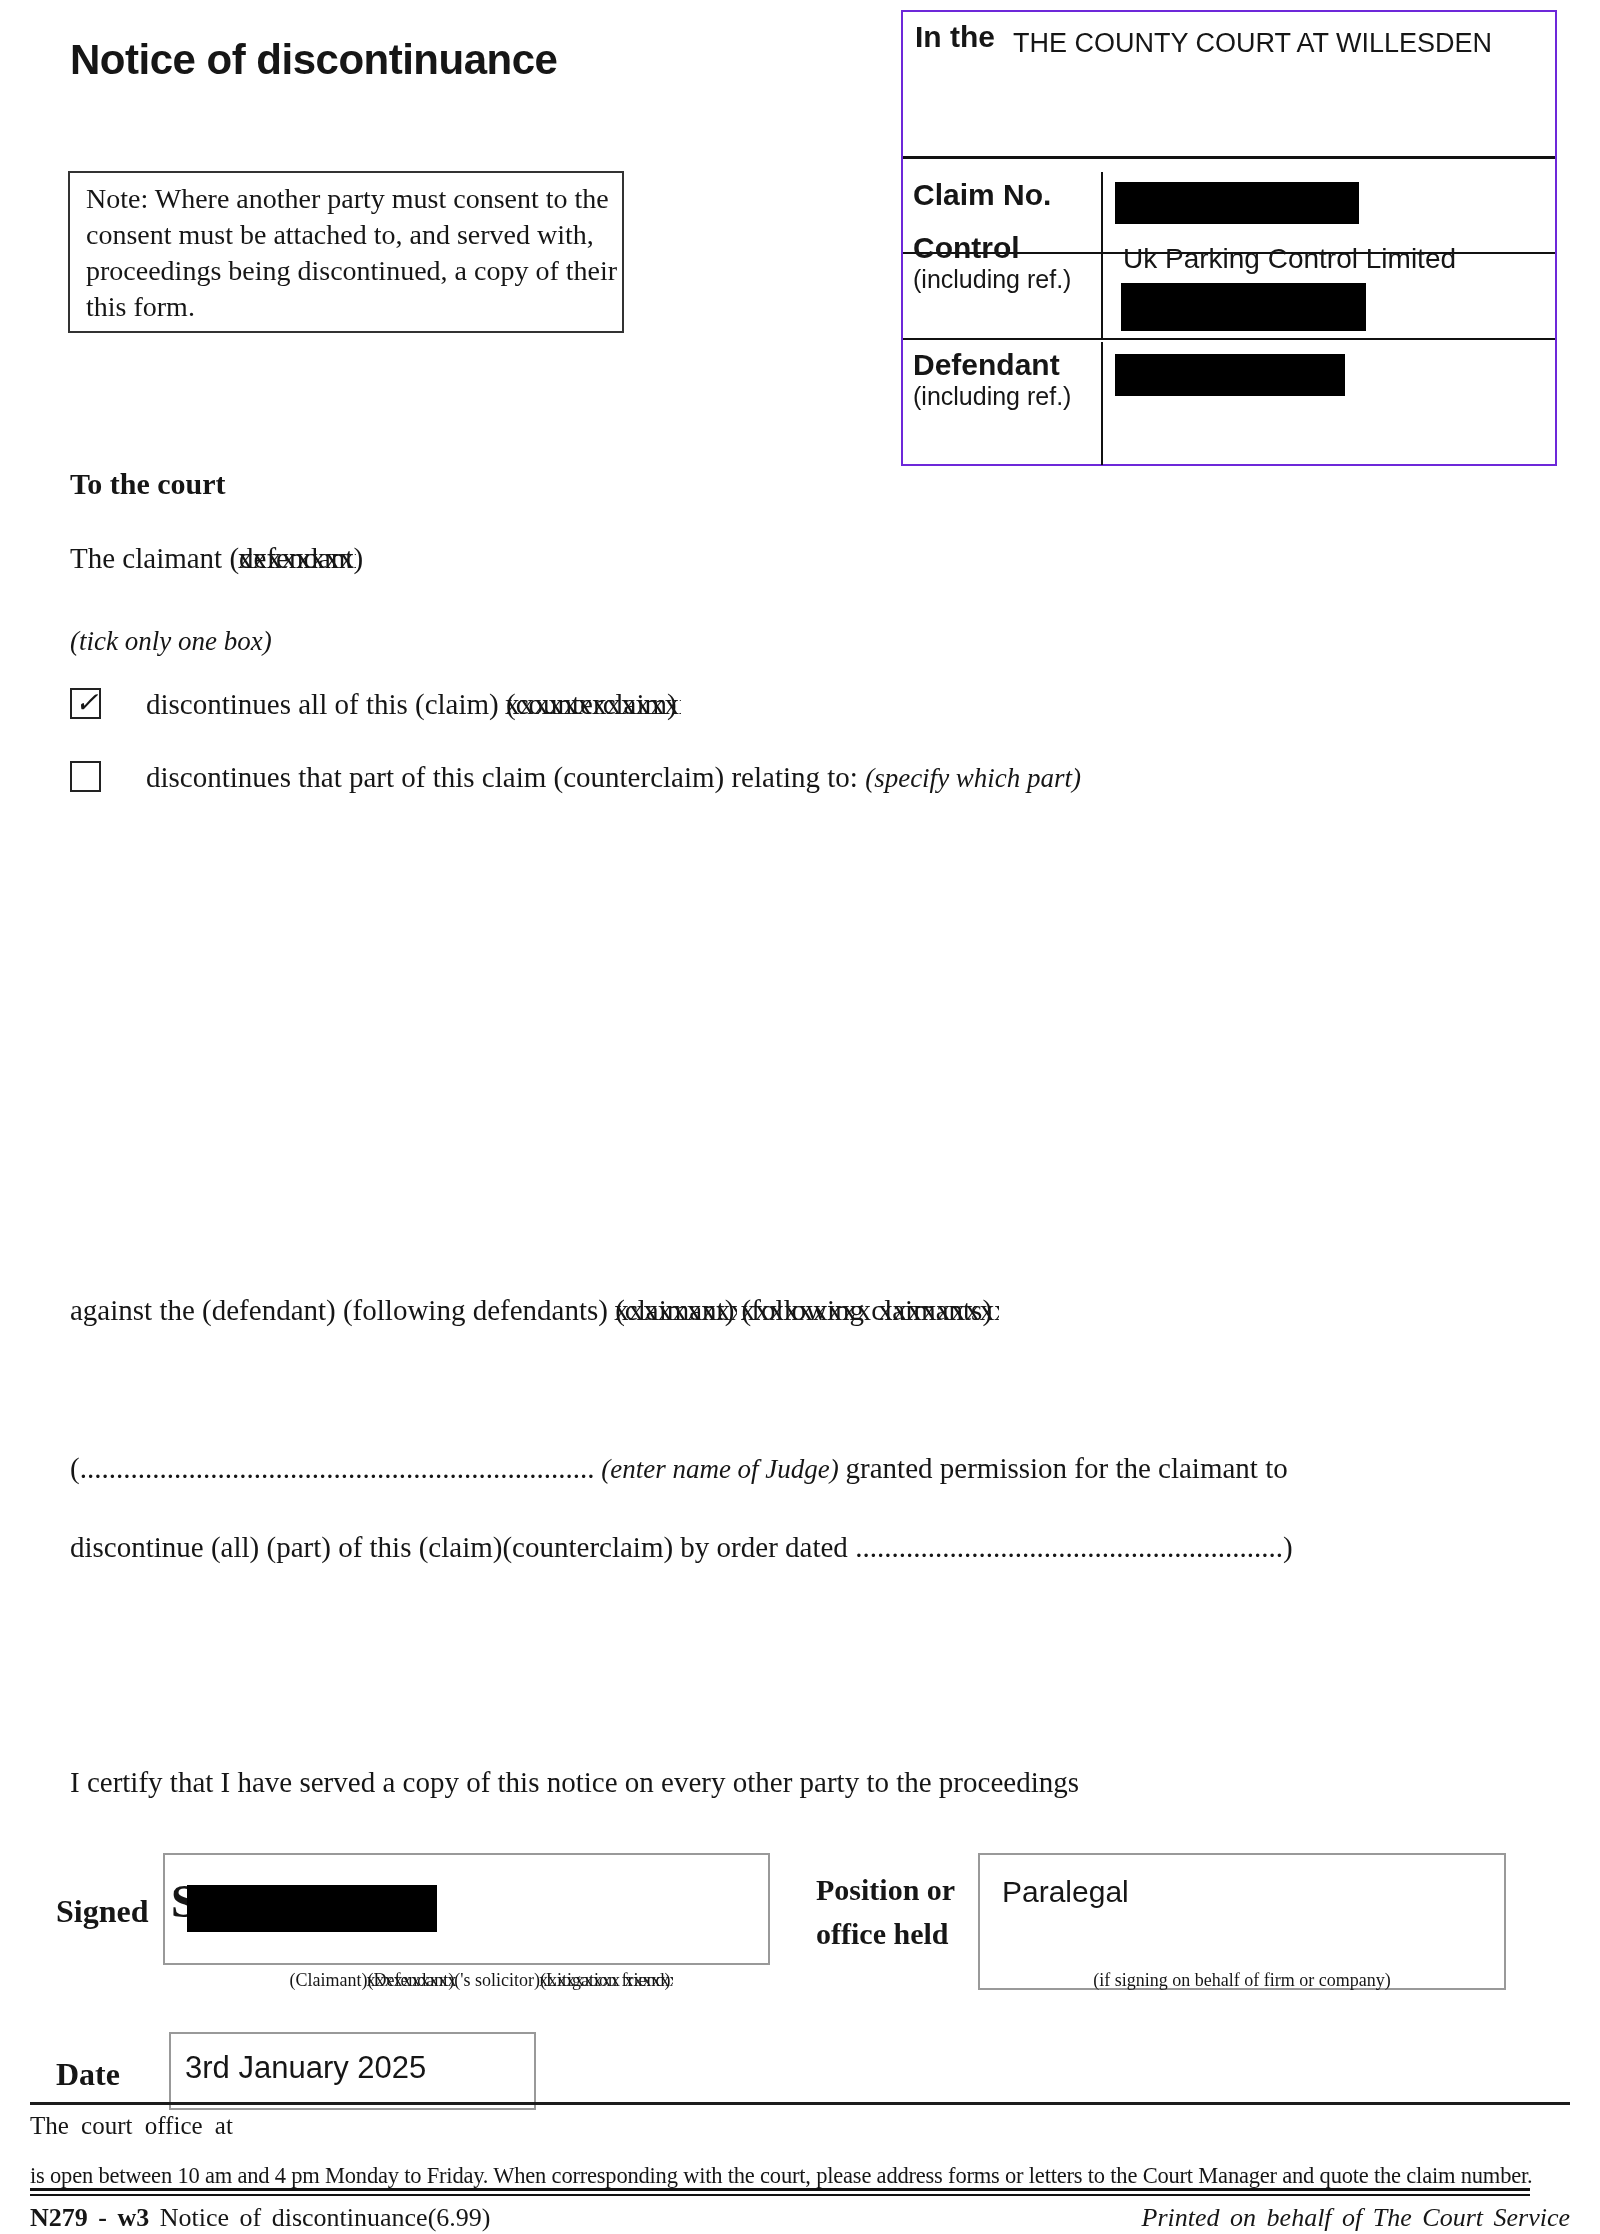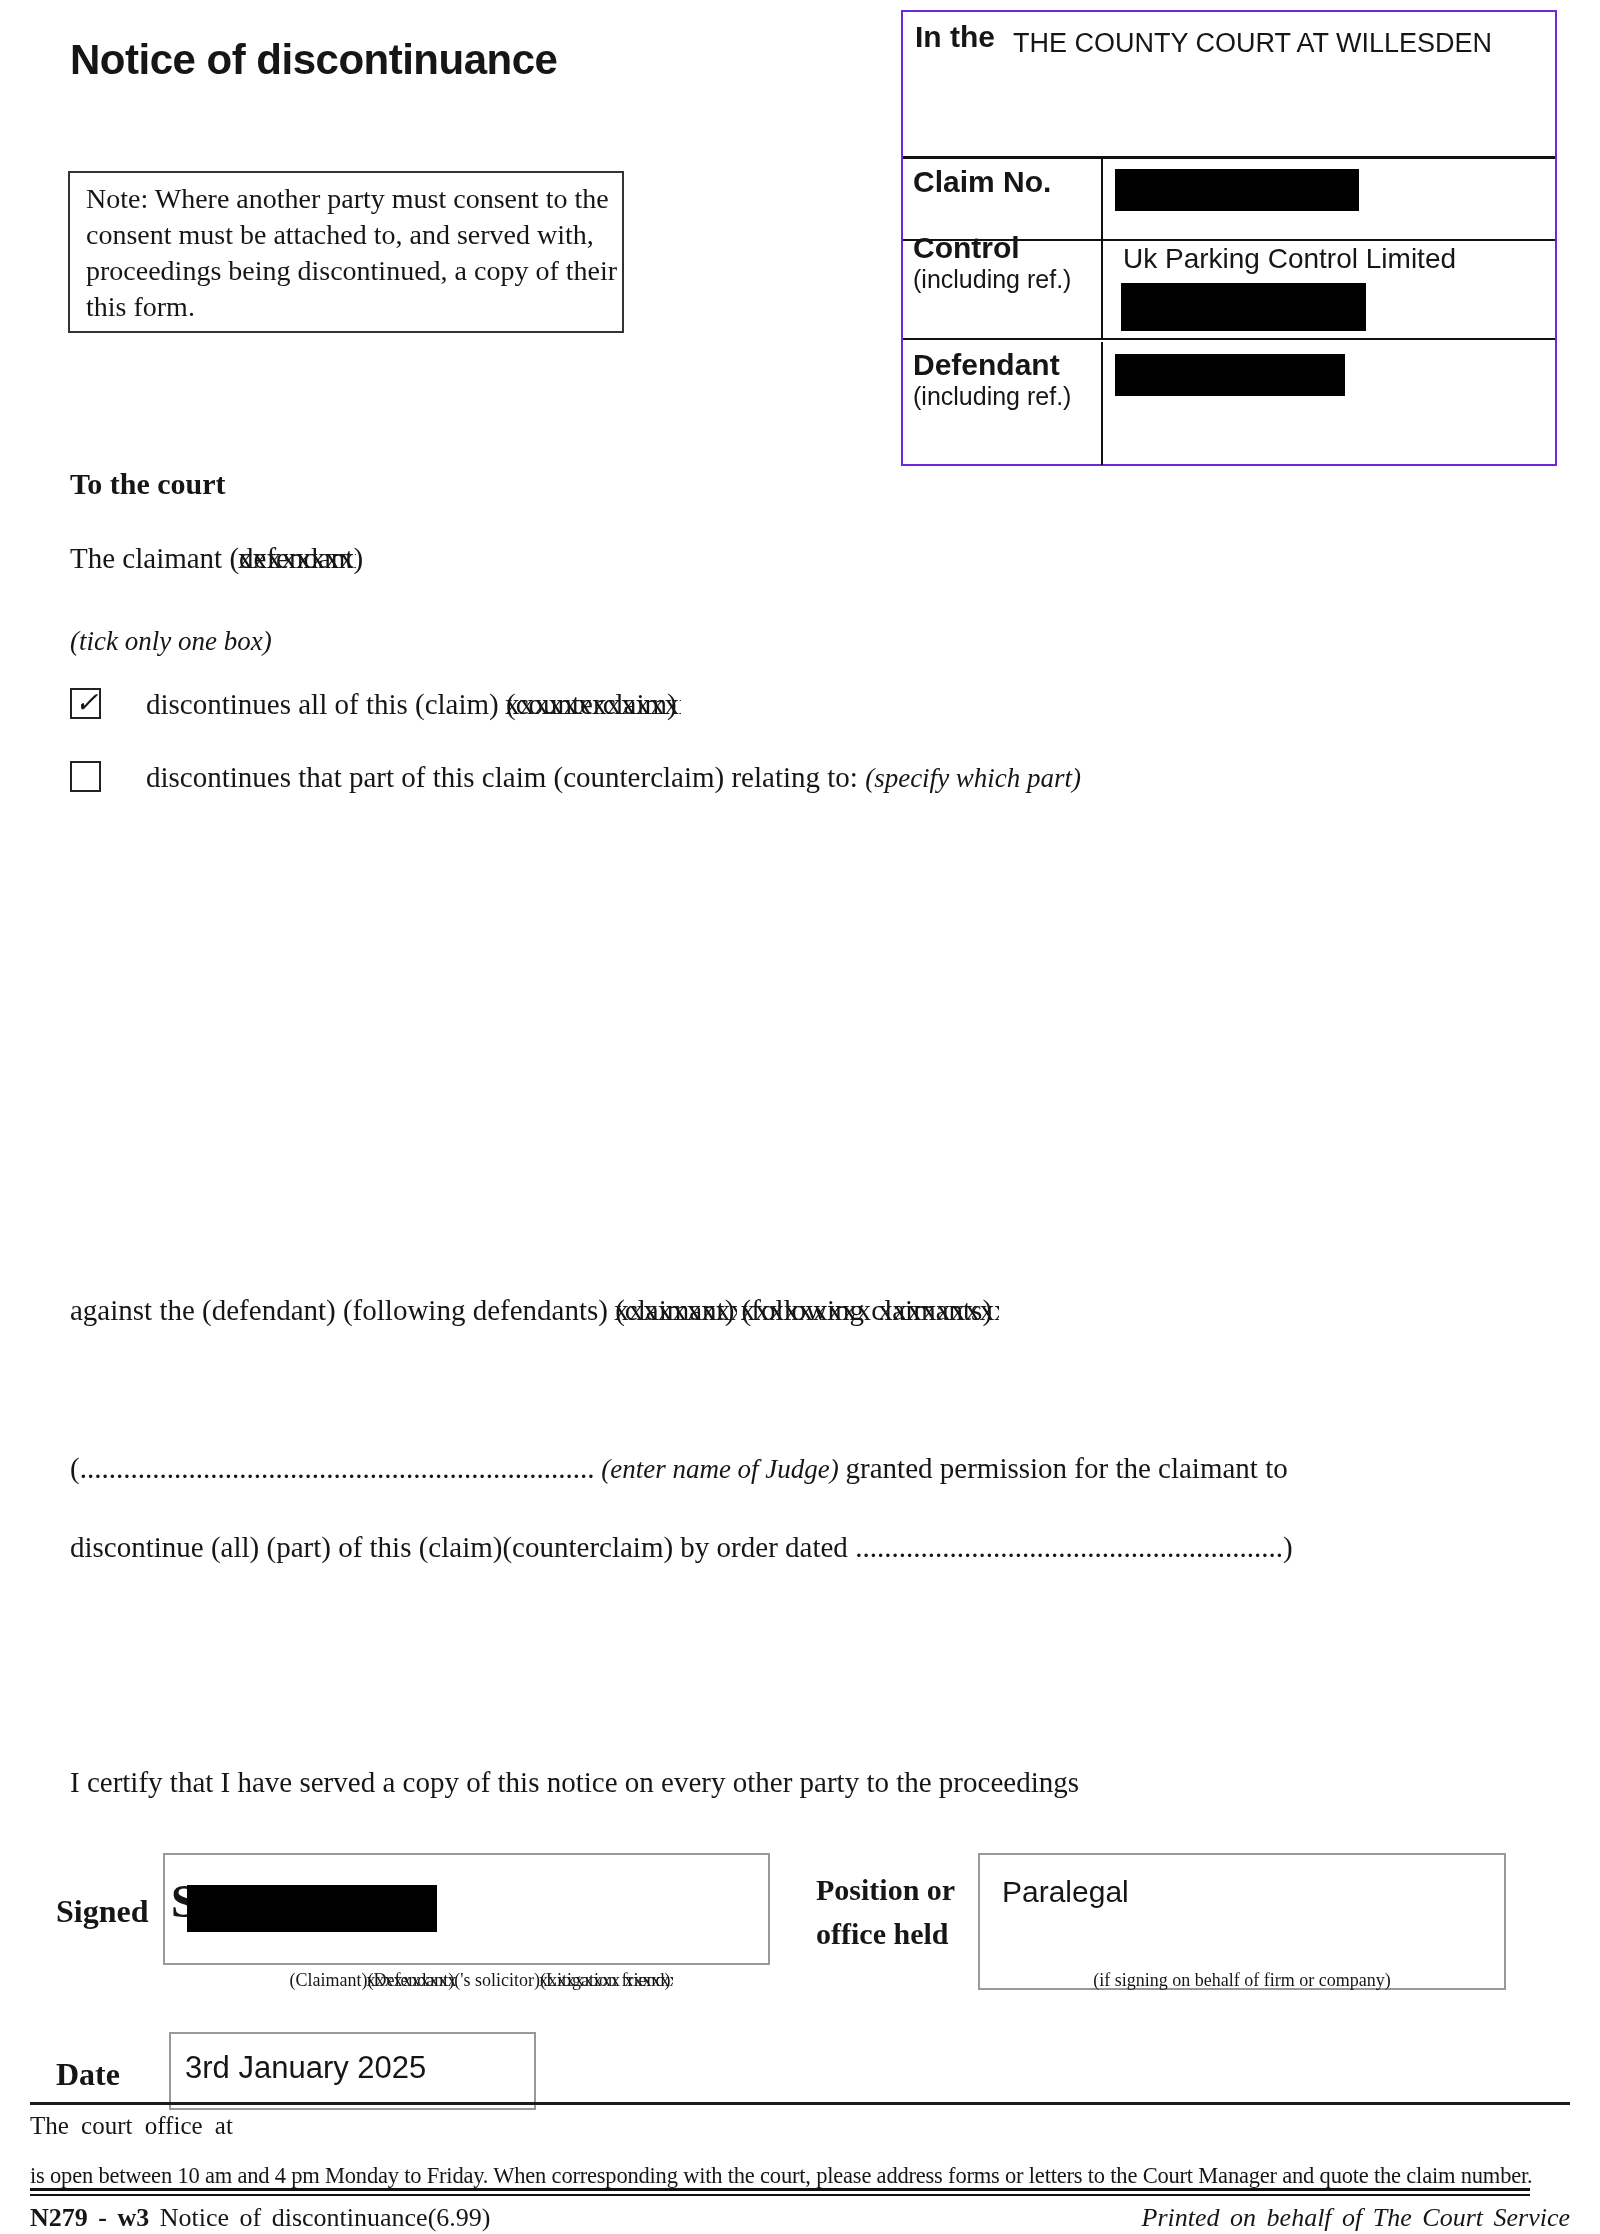--- a/index.html
+++ b/index.html
@@ -40,21 +40,21 @@
 </head>
 <body>
 
 <div class="abs title sans">Notice of discontinuance</div>
 
 <div class="abs hdr">
   <div class="hdr-inthe">
     <span class="abs hlabel" style="top:8px; left:12px;">In the</span>
     <span class="abs hsub" style="top:16px; left:110px; font-size:27px;">THE COUNTY COURT AT WILLESDEN</span>
   </div>
-  <div class="hdr-row" style="top:147px; height:82px; border-bottom:2px solid #111;">
+  <div class="hdr-row" style="top:160px; height:82px; border-bottom:2px solid #111;">
     <div class="cell-label">
       <span class="hlabel">Claim No.</span>
     </div>
     <div class="cell-value">
       <div class="redact" style="left:12px; top:10px; width:244px; height:42px;"></div>
     </div>
   </div>
   <div class="hdr-row" style="top:213px; height:115px; border-bottom:2px solid #111;">
     <div class="cell-label">
       <div class="hlabel">Control</div>

